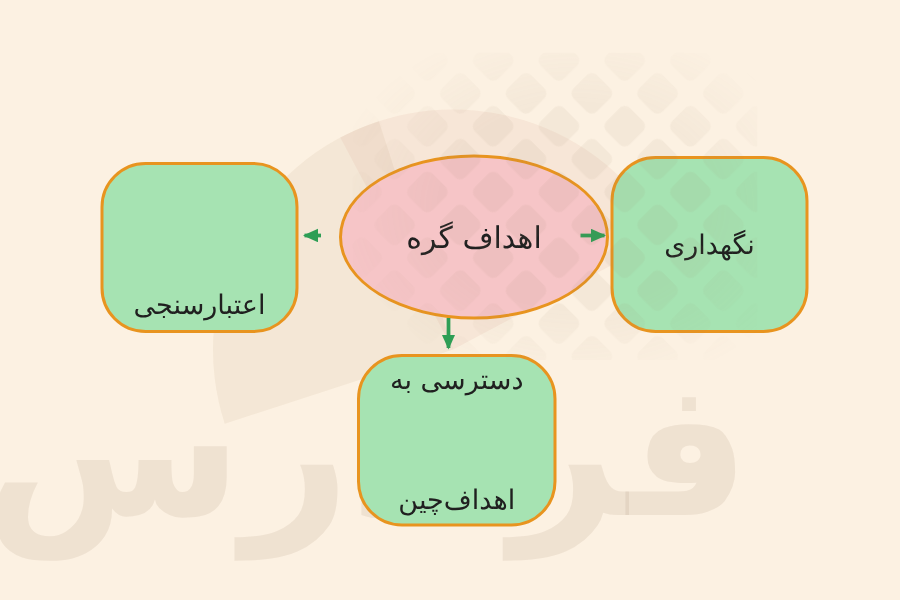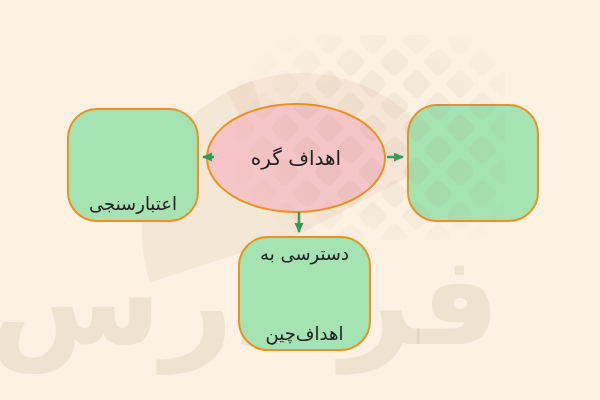--- a/index.html
+++ b/index.html
@@ -58,21 +58,21 @@
     font-size: 18px;
     line-height: 33px;
     text-align: center;
   }
   .node.left   { left: 67px;  top: 108px; width: 132px; height: 114px; justify-content: flex-end; }
   .node.right  { left: 407px; top: 104px; width: 132px; height: 118px; }
   .node.bottom { left: 238px; top: 236px; width: 133px; height: 115px; gap: 47px; }
 
   .center-ellipse {
     position: absolute;
-    left: 206px; top: 103px;
+    left: 226px; top: 103px;
     width: 180px; height: 110px;
     background: #f6c5c7;
     border: 2.5px solid #e8941f;
     border-radius: 50%;
     display: flex;
     align-items: center;
     justify-content: center;
     direction: rtl;
     font-size: 20px;
   }
@@ -93,20 +93,21 @@
     <div class="wm-text">فرادرس</div>
   </div>
 
   <div class="shape-layer">
 
     <div class="node left">
       <span>اعتبارسنجی</span>
     </div>
 
     <div class="node right">
+      <span>نگهداری</span>
     </div>
 
     <div class="node bottom">
       <span>دسترسی به</span>
       <span>اهداف‌چین</span>
     </div>
 
     <div class="center-ellipse">
       <span>اهداف گره</span>
     </div>

